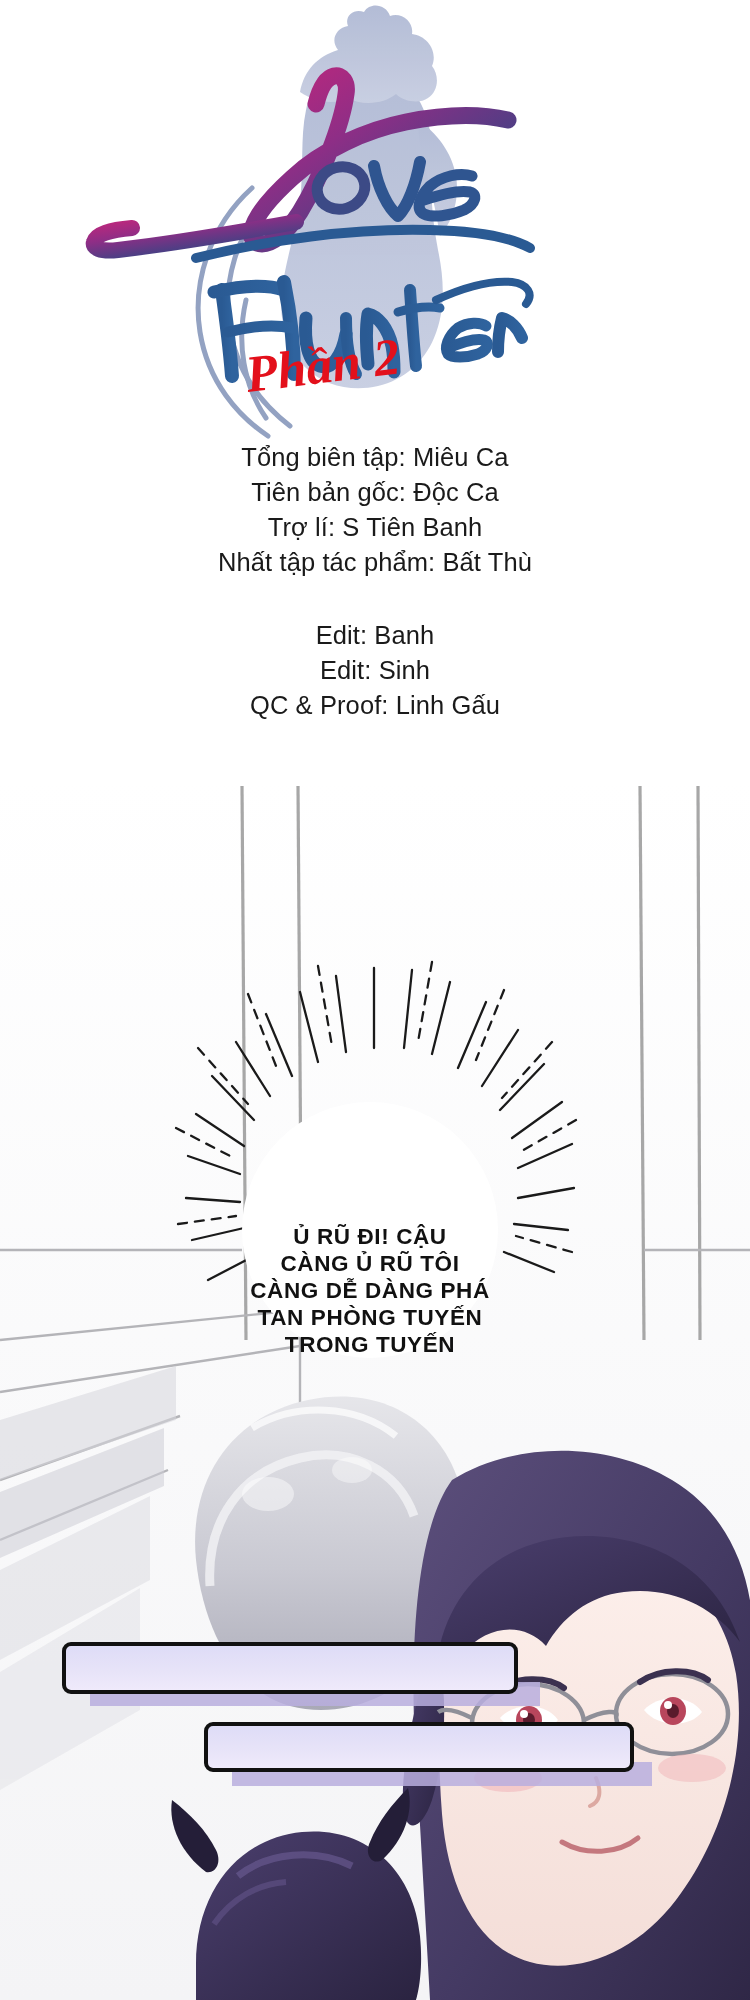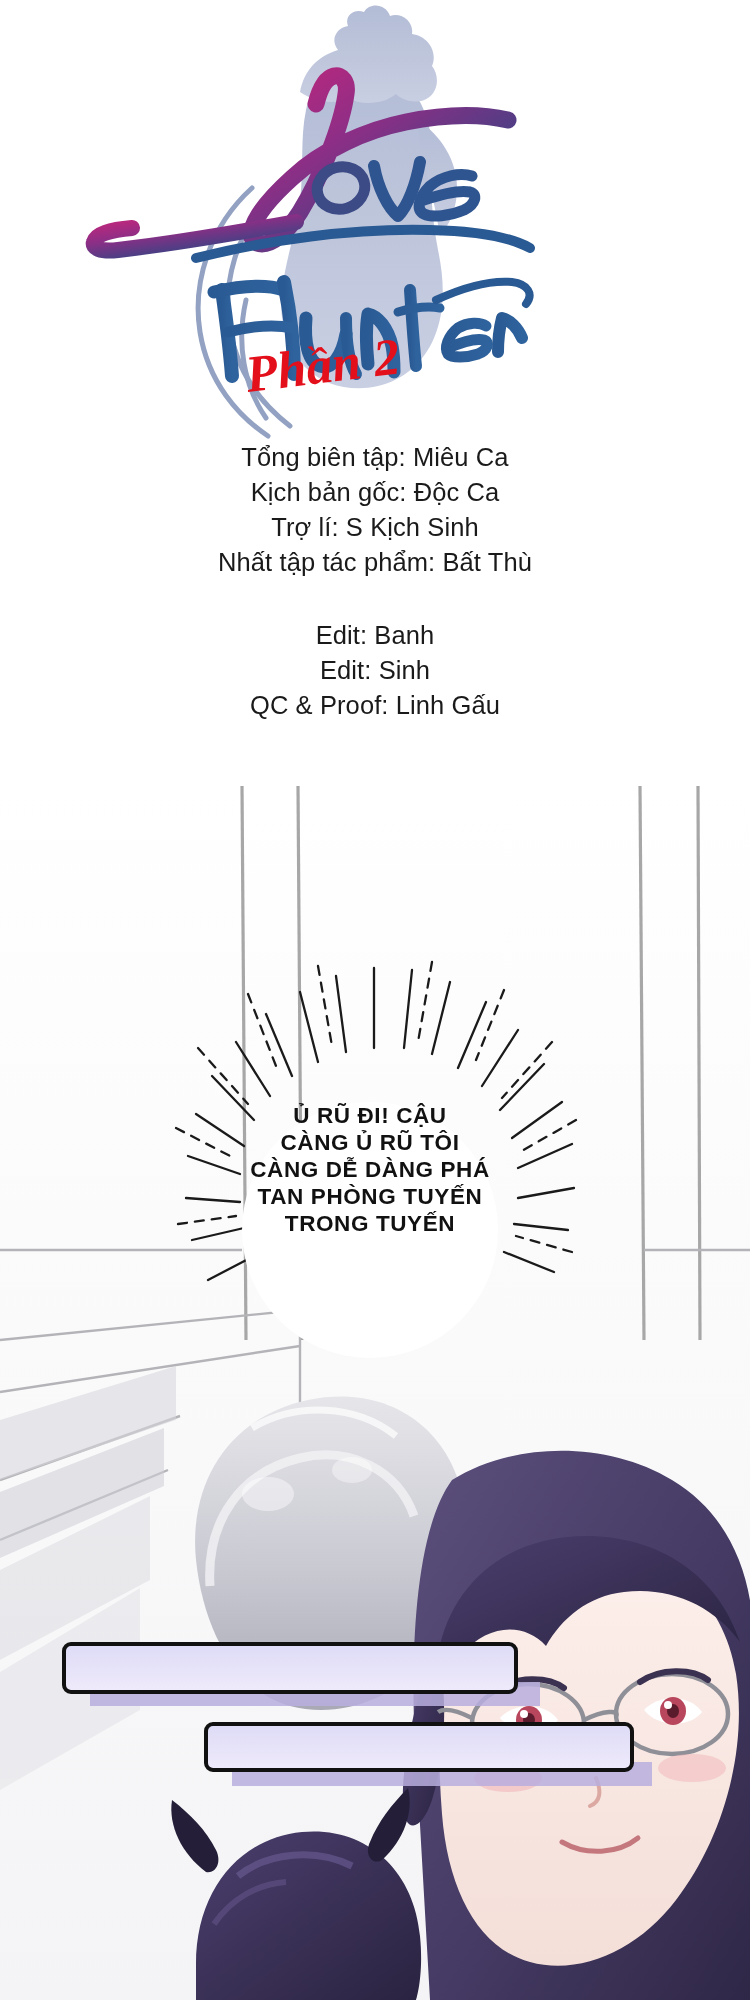--- a/index.html
+++ b/index.html
@@ -91,21 +91,21 @@
     border-radius: 50%;
     background: #ffffff;
   }
   .shout-text {
     position: absolute;
     left: 72px;
     top: 62px;
     width: 246px;
     height: 246px;
     display: flex;
-    align-items: flex-start;
+    align-items: flex-end;
     justify-content: center;
     text-align: center;
     font-weight: bold;
     font-size: 22.5px;
     line-height: 27px;
     letter-spacing: 0.6px;
     color: #111111;
     padding: 0 6px;
     box-sizing: border-box;
   }
@@ -199,22 +199,22 @@
       </g>
 
       <g>
         <text x="248" y="392" font-family="'Liberation Serif', serif" font-style="italic" font-weight="bold" font-size="52" fill="#e3101b" transform="rotate(-7 248 392)">Phần 2</text>
       </g>
     </svg>
   </div>
 
   <div class="credits">
     <div class="credit-line">Tổng biên tập: Miêu Ca</div>
-    <div class="credit-line">Kịch bản gốc: Độc Ca</div>
-    <div class="credit-line">Trợ lí: S Kịch Sinh</div>
+    <div class="credit-line">Tiên bản gốc: Độc Ca</div>
+    <div class="credit-line">Trợ lí: S Tiên Banh</div>
     <div class="credit-line">Nhất tập tác phẩm: Bất Thù</div>
 
     <div class="credits-gap"></div>
 
     <div class="credit-line">Edit: Banh</div>
     <div class="credit-line">Edit: Sinh</div>
     <div class="credit-line">QC &amp; Proof: Linh Gấu</div>
   </div>
 
   <div class="panel">

